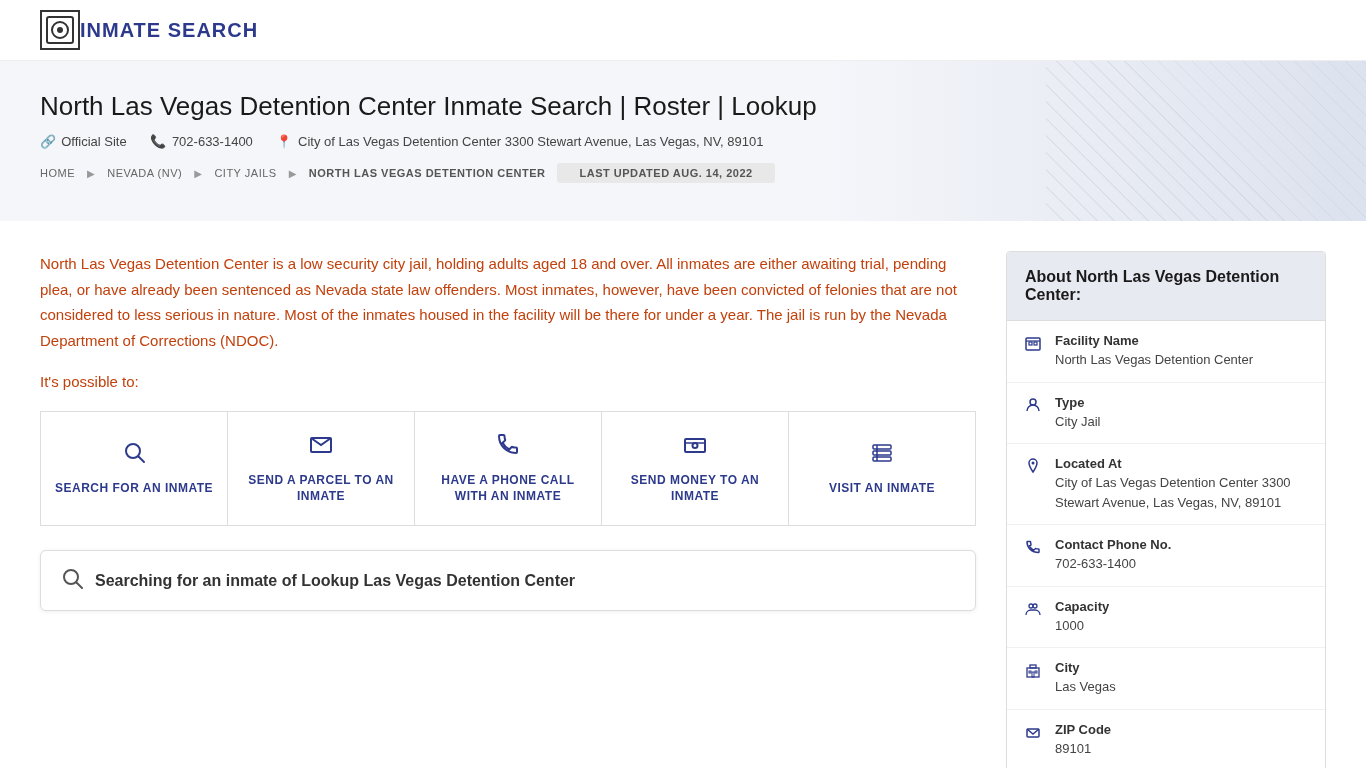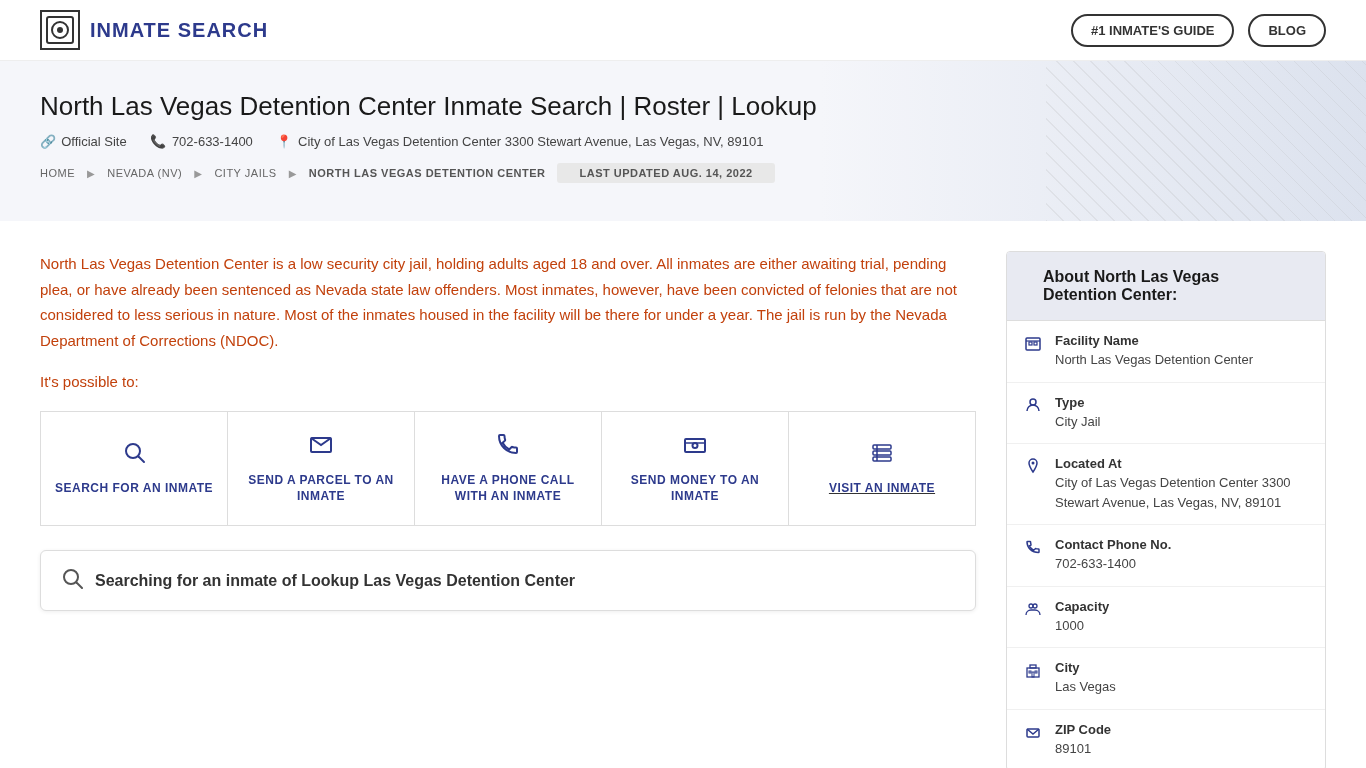--- a/index.html
+++ b/index.html
@@ -12,21 +12,20 @@
       justify-content: space-between;
       padding: 10px 40px;
       border-bottom: 1px solid #eee;
       position: relative;
       z-index: 10;
       background: #fff;
     }
     .logo-area {
       display: flex;
       align-items: center;
-      gap: 10px;
       text-decoration: none;
     }
     .logo-icon {
       width: 40px;
       height: 40px;
       border: 2px solid #333;
       display: flex;
       align-items: center;
       justify-content: center;
       font-size: 18px;
@@ -161,21 +160,21 @@
       flex-direction: column;
       align-items: center;
       justify-content: center;
       padding: 20px 10px;
       border-right: 1px solid #ddd;
       cursor: pointer;
       text-align: center;
       background: #fff;
       transition: background 0.2s;
     }
-    .action-card:last-child { border-right: none; text-decoration: underline; }
+    .action-card:last-child { border-right: none; }
     .action-card-icon {
       font-size: 22px;
       color: #2d3a8c;
       margin-bottom: 10px;
     }
     .action-card-label {
       font-size: 12px;
       font-weight: bold;
       color: #2d3a8c;
       text-transform: uppercase;
@@ -209,21 +208,21 @@
       width: 320px;
       flex-shrink: 0;
     }
     .sidebar-card {
       border: 1px solid #ddd;
       border-radius: 4px;
       overflow: hidden;
     }
     .sidebar-card-header {
       background: #e8eaf2;
-      padding: 16px 36px;
+      padding: 16px 18px;
       font-size: 16px;
       font-weight: bold;
       color: #1a1a1a;
       border-bottom: 1px solid #ddd;
     }
     .sidebar-field {
       display: flex;
       align-items: flex-start;
       gap: 12px;
       padding: 12px 18px;
@@ -257,24 +256,20 @@
   <a class="logo-area" href="#">
     <div class="logo-icon">
       <svg width="30" height="30" viewBox="0 0 30 30" fill="none" xmlns="http://www.w3.org/2000/svg">
         <rect x="2" y="2" width="26" height="26" rx="2" stroke="#333" stroke-width="2" fill="none"></rect>
         <circle cx="15" cy="15" r="8" stroke="#333" stroke-width="2" fill="none"></circle>
         <circle cx="15" cy="15" r="3" fill="#333"></circle>
       </svg>
     </div>
     <span class="logo-text">INMATE SEARCH</span>
   </a>
-  <nav class="header-nav">
-    <button class="header-btn">#1 INMATE'S GUIDE</button>
-    <button class="header-btn">BLOG</button>
-  </nav>
 </header>
 
 <section class="hero">
   <div class="hero-bg-img"></div>
   <h1>North Las Vegas Detention Center Inmate Search | Roster | Lookup</h1>
   <div class="hero-meta">
     <a class="hero-meta-item" href="#">
       <span>🔗</span>
       <span>Official Site</span>
     </a>

